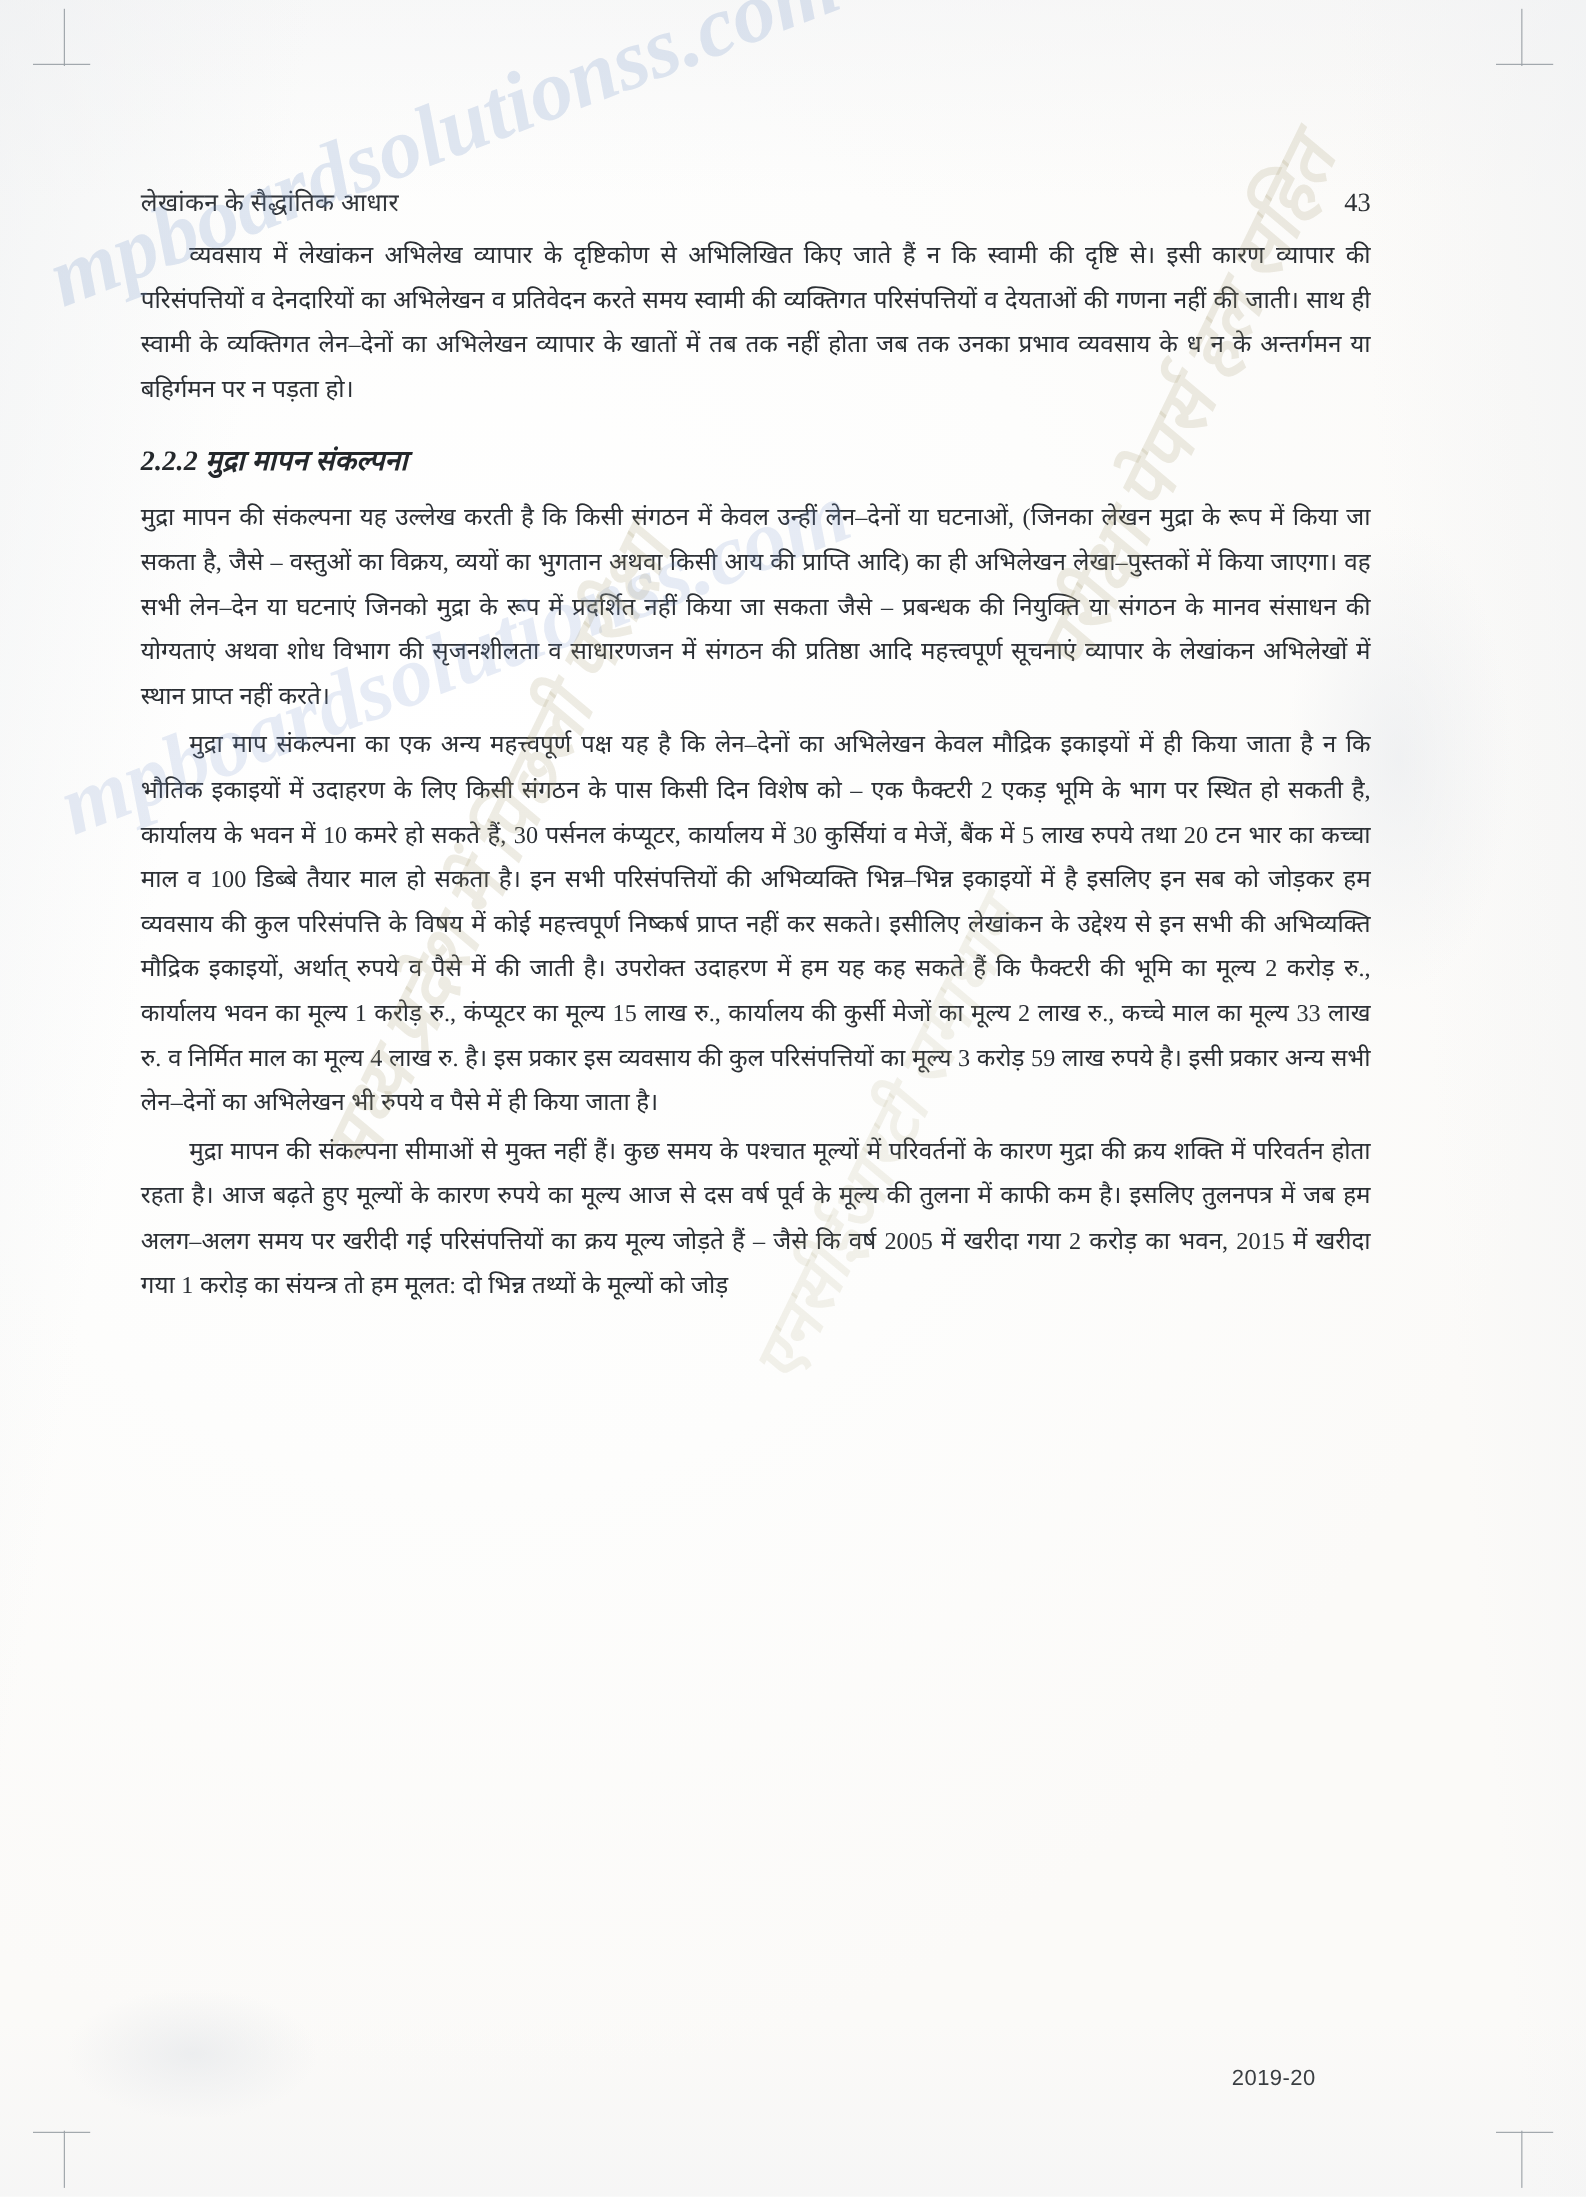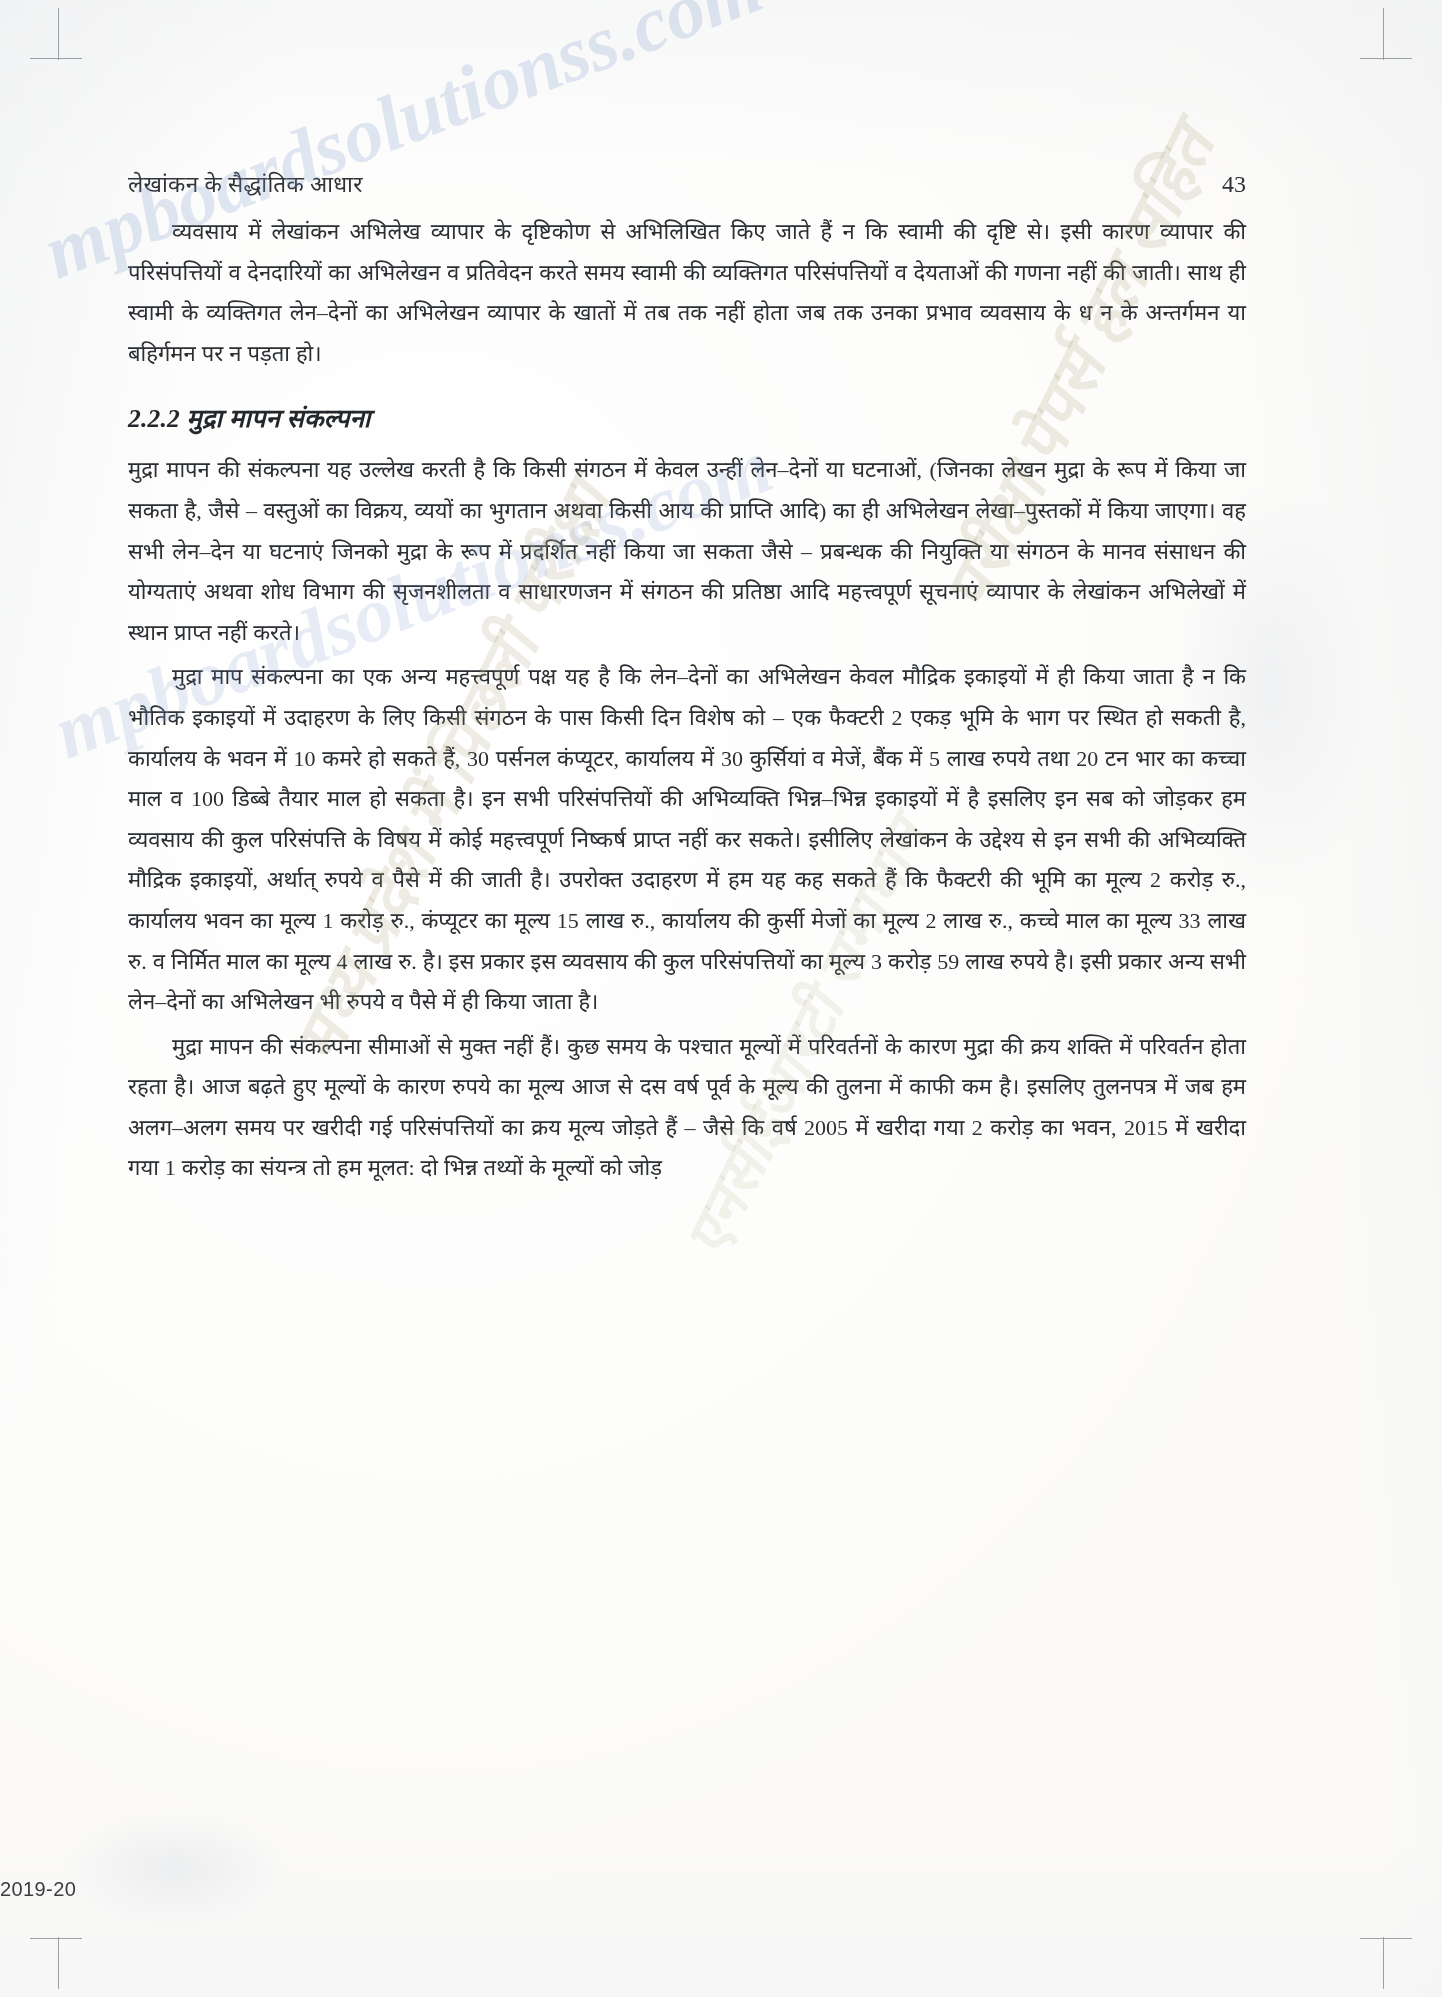--- a/index.html
+++ b/index.html
@@ -127,21 +127,21 @@
     font-family: "Liberation Serif", "DejaVu Serif", serif;
     letter-spacing: 0.2px;
   }
 
   
   #footer-year {
     position: absolute;
     bottom: 96px;
     left: 0;
     width: 1196px;
-    text-align: left;
+    text-align: right;
     font-size: 20px;
     color: #3a3e42;
     font-family: "Liberation Sans", sans-serif;
     letter-spacing: 0.4px;
   }
 
   
   .watermark {
     position: absolute;
     font-family: "Liberation Serif", "DejaVu Serif", serif;

